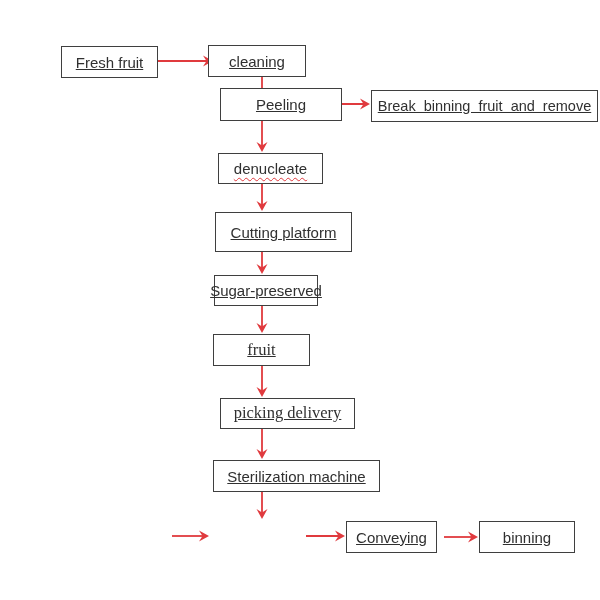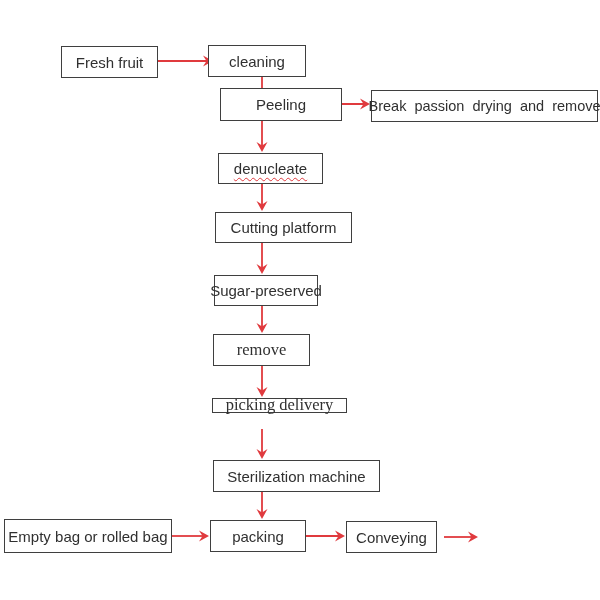--- a/index.html
+++ b/index.html
@@ -29,20 +29,21 @@
     display: flex;
     align-items: center;
     justify-content: center;
     border: 1.5px solid var(--border);
     background: var(--bg);
     color: var(--text);
     font-size: 15px;
     line-height: 1;
     white-space: nowrap;
     text-align: center;
+    text-decoration: underline;
   }
   .node.serif {
     font-family: "Liberation Serif", serif;
     font-size: 16.5px;
   }
   .node.wide {
     font-size: 14.5px;
     word-spacing: 4px;
   }
   .node.misspelled {
@@ -110,33 +111,32 @@
         <polygon points="478.0,537.0 468.0,542.5 471.5,537.0 468.0,531.5" fill="#e03a3e"></polygon>
       </g>
     </svg>
 
   <div class="node" style="left:61px;top:46px;width:97px;height:32px">Fresh fruit</div>
 
   <div class="node" style="left:208px;top:45px;width:98px;height:32px">cleaning</div>
 
   <div class="node" style="left:220px;top:88px;width:122px;height:33px">Peeling</div>
 
-  <div class="node wide" style="left:371px;top:90px;width:227px;height:32px">Break passion drying and remove</div>
+  <div class="node wide" style="left:371px;top:90px;width:227px;height:32px">Break binning fruit and remove</div>
 
   <div class="node misspelled" style="left:218px;top:153px;width:105px;height:31px">denucleate</div>
 
-  <div class="node" style="left:215px;top:212px;width:137px;height:31px">Cutting platform</div>
+  <div class="node" style="left:215px;top:212px;width:137px;height:40px">Cutting platform</div>
 
   <div class="node" style="left:214px;top:275px;width:104px;height:31px">Sugar-preserved</div>
 
-  <div class="node serif" style="left:213px;top:334px;width:97px;height:32px">remove</div>
+  <div class="node serif" style="left:213px;top:334px;width:97px;height:32px">fruit</div>
 
-  <div class="node serif" style="left:212px;top:398px;width:135px;height:15px">picking delivery</div>
+  <div class="node serif" style="left:220px;top:398px;width:135px;height:31px">picking delivery</div>
 
   <div class="node" style="left:213px;top:460px;width:167px;height:32px">Sterilization machine</div>
 
-  <div class="node" style="left:4px;top:519px;width:168px;height:34px">Empty bag or rolled bag</div>
 
-  <div class="node" style="left:210px;top:520px;width:96px;height:32px">packing</div>
 
   <div class="node" style="left:346px;top:521px;width:91px;height:32px">Conveying</div>
 
+  <div class="node" style="left:479px;top:521px;width:96px;height:32px">binning</div>
 </div>
 
 </body></html>

